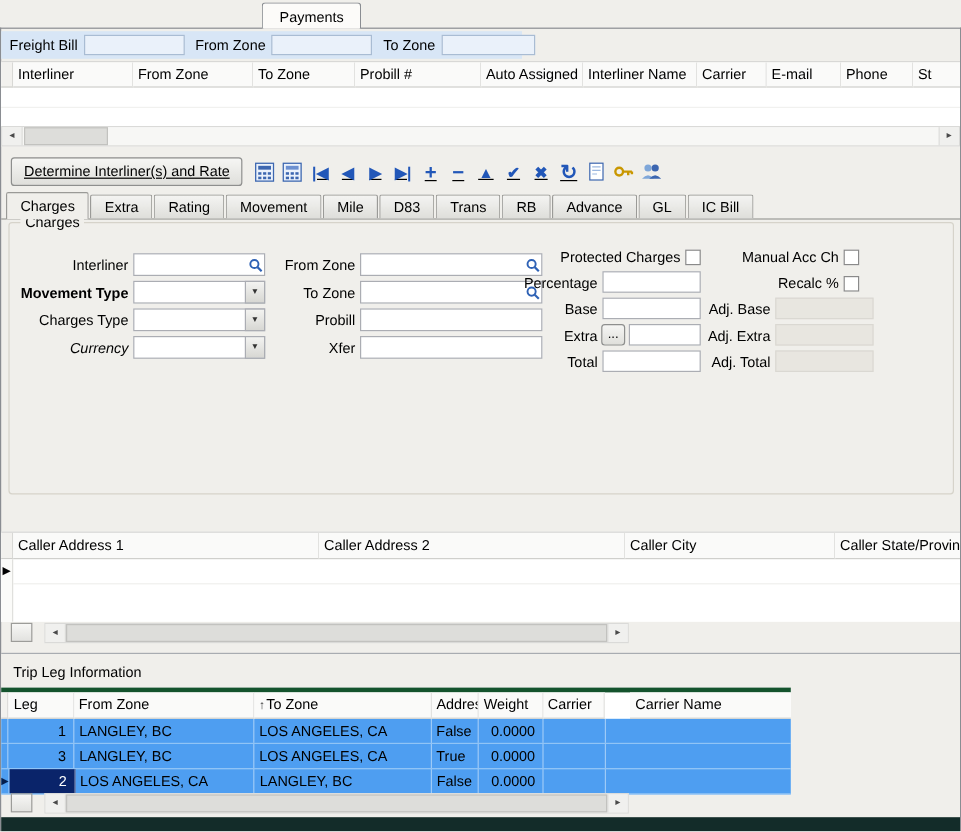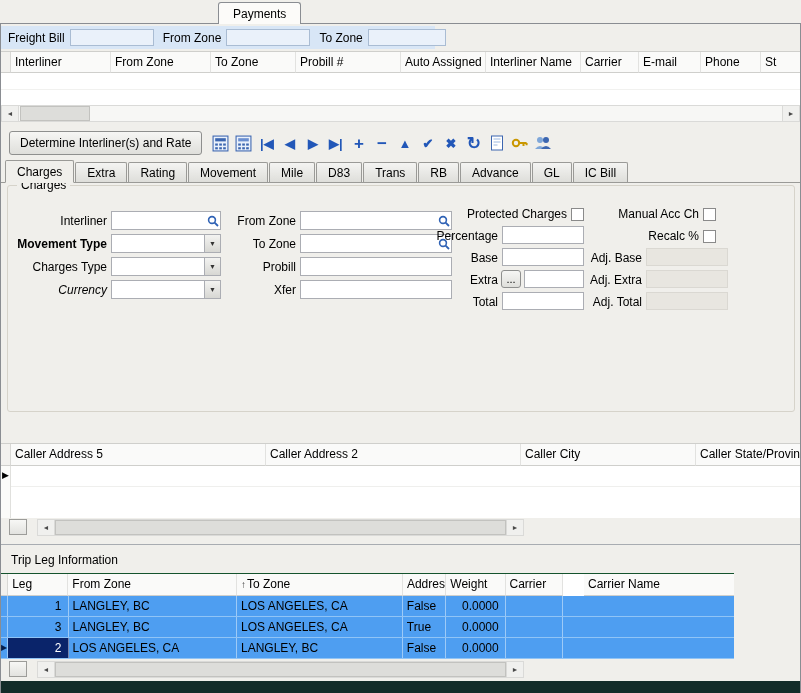--- a/index.html
+++ b/index.html
@@ -31,21 +31,21 @@
   .hscroll{height:17px;border:1px solid #DADAD8;background:#F4F4F2;display:flex;box-sizing:border-box;}
   .sb-arrow{width:16px;display:flex;align-items:center;justify-content:center;font-size:7px;color:#4A4A4A;background:#F0F0EE;}
   .sb-arrow.left{border-right:1px solid #DADAD8;}
   .sb-arrow.right{border-left:1px solid #DADAD8;}
   .sb-track{flex:1;position:relative;background:#F7F7F5;}
   .sb-thumb{position:absolute;top:0;height:15px;background:#DDDDDA;border:1px solid #C2C2BF;box-sizing:border-box;}
   .navbox{width:18px;height:16px;background:linear-gradient(#F7F7F5,#E2E2DF);border:1px solid #9C9C99;box-sizing:border-box;margin-right:10px;}
   .scrollrow{position:absolute;display:flex;align-items:flex-start;}
 
   
-  .toolbar{position:absolute;left:0;top:104px;width:759px;height:30px;display:flex;align-items:center;padding-left:8px;box-sizing:border-box;}
+  .toolbar{position:absolute;left:0;top:104px;width:759px;height:30px;display:flex;align-items:center;padding-left:8px;box-sizing:border-box;text-decoration:underline;}
   .btn{background:linear-gradient(#F6F6F4,#DFDFDB);border:1px solid #8E8F8E;border-radius:3px;font-size:12px;font-family:"Liberation Sans",sans-serif;color:#000;display:flex;align-items:center;justify-content:center;}
   .determine-btn{height:24px;padding:0 10px;margin-right:8px;}
   .tool-ico{width:21px;height:22px;display:flex;align-items:center;justify-content:center;margin-right:2px;cursor:default;}
   .tool-ico .g{color:#2257B8;font-weight:bold;font-size:13px;line-height:1;white-space:nowrap;}
   .tool-ico .g.big{font-size:17px;}
 
   
   .tabstrip{position:absolute;left:0;top:137px;width:799px;height:22px;display:flex;align-items:flex-end;padding-left:4px;box-sizing:border-box;border-bottom:1px solid #9A9A97;}
   .tab{height:19px;padding:0 11px;display:flex;align-items:center;background:linear-gradient(#F4F4F2,#DEDEDA);border:1px solid #9A9A97;border-bottom:none;border-radius:2px 2px 0 0;margin-right:1px;font-size:12px;}
   .tab.selected{height:21px;background:#F0EFEB;margin-bottom:-1px;border-bottom:1px solid #F0EFEB;z-index:2;}
@@ -68,21 +68,21 @@
   
   .fbi-grid{position:absolute;left:0;top:419px;width:799px;background:#fff;border-top:1px solid #CFCFCC;}
   .fbi-head{display:flex;height:22px;}
   .fbi-body{display:flex;height:52px;background:#fff;}
   .fbi-marker-col{width:10px;border-right:1px solid #E0E0DD;box-sizing:border-box;background:#FBFBF9;}
   .marker-tri{font-size:9px;line-height:18px;color:#000;text-align:center;display:block;}
   .fbi-rowarea{flex:1;}
   .fbi-row1{height:20px;border-bottom:1px solid #EFEFED;}
 
   
-  .tli-grid{position:absolute;left:0;top:549px;width:733px;background:#fff;border-top:1px solid #14532d;}
+  .tli-grid{position:absolute;left:0;top:549px;width:658px;background:#fff;border-top:4px solid #14532d;}
   .tli-head{display:flex;height:22px;}
   .trow{display:flex;height:21px;background:#4E9EF1;border-bottom:1px solid #90C4F6;box-sizing:border-box;}
   .tcell{box-sizing:border-box;padding:3px 4px;font-size:12px;border-right:1px solid rgba(255,255,255,.45);white-space:nowrap;overflow:hidden;color:#000;}
   .tcell.num{text-align:right;padding-right:6px;}
   .tmarker{width:8px;box-sizing:border-box;border-right:1px solid rgba(255,255,255,.45);font-size:8px;line-height:20px;text-align:center;color:#041E4D;}
   .focus-cell{background:#0A246A;color:#fff;}
   .sort-arrow{font-size:10px;margin-right:1px;color:#333;}
 
   
   .iw-mk{width:10px;} .iw0{width:100px;} .iw1{width:100px;} .iw2{width:85px;} .iw3{width:105px;} .iw4{width:85px;}
@@ -340,21 +340,21 @@
       <span class="gl" style="left:410px;top:109px;width:80px;">Total</span>
       <div class="ginput" style="left:494px;top:106px;width:82px;height:18px;"></div>
       <span class="gl" style="left:554px;top:109px;width:80px;">Adj. Total</span>
       <div class="rofield" style="left:638px;top:106px;width:82px;"></div>
     </div>
 
 
     <div class="fbi-grid">
       <div class="fbi-head">
         <div class="mkhead cw-mk"></div>
-        <div class="hcell cw0">Caller Address 5</div>
+        <div class="hcell cw0">Caller Address 1</div>
         <div class="hcell cw1">Caller Address 2</div>
         <div class="hcell cw2">Caller City</div>
         <div class="hcell cw3">Caller State/Provin</div>
       </div>
       <div class="fbi-body">
         <div class="fbi-marker-col">
           <span class="marker-tri">▶</span>
         </div>
         <div class="fbi-rowarea">
           <div class="fbi-row1"></div>

